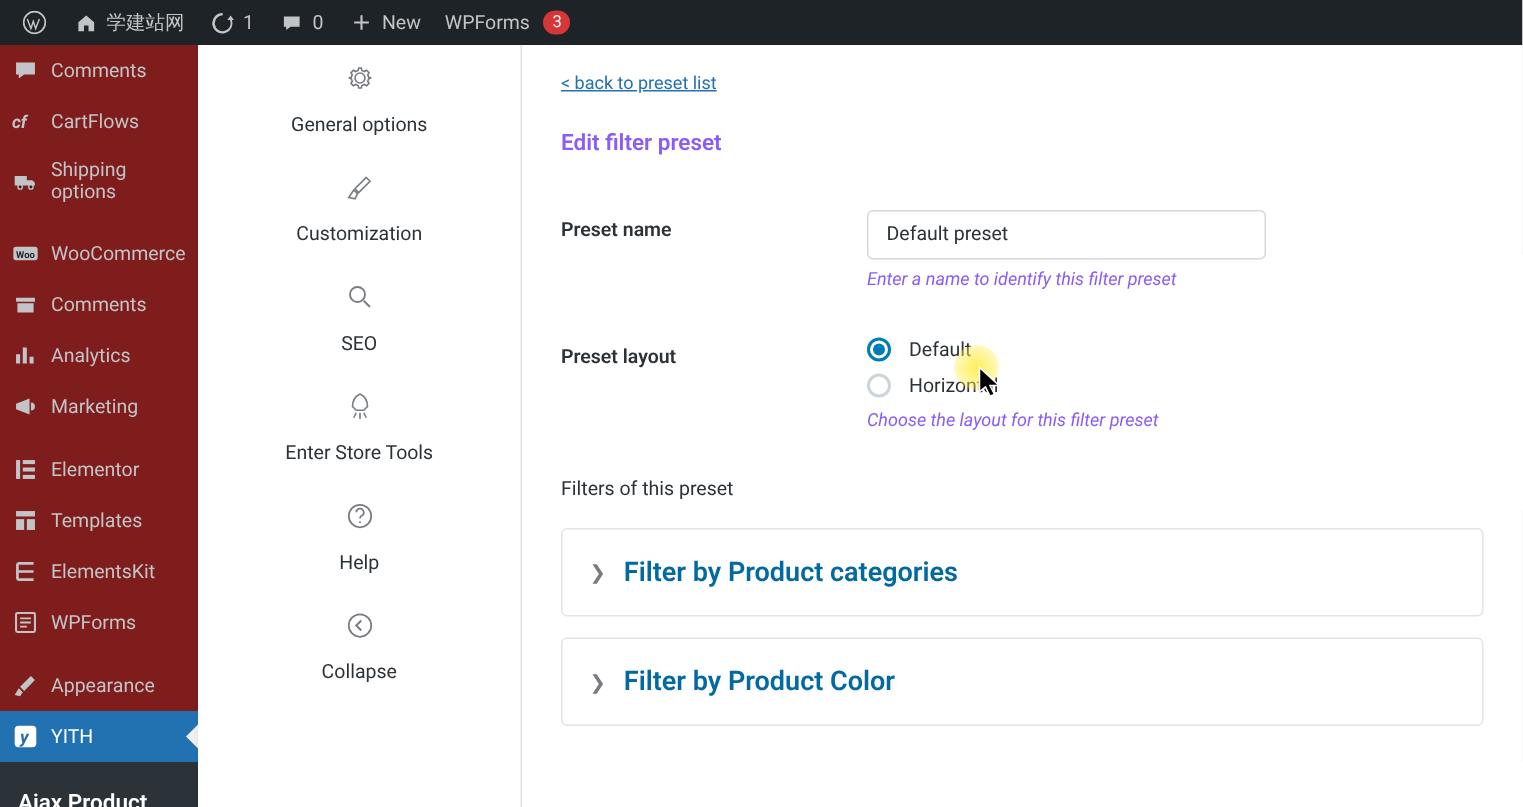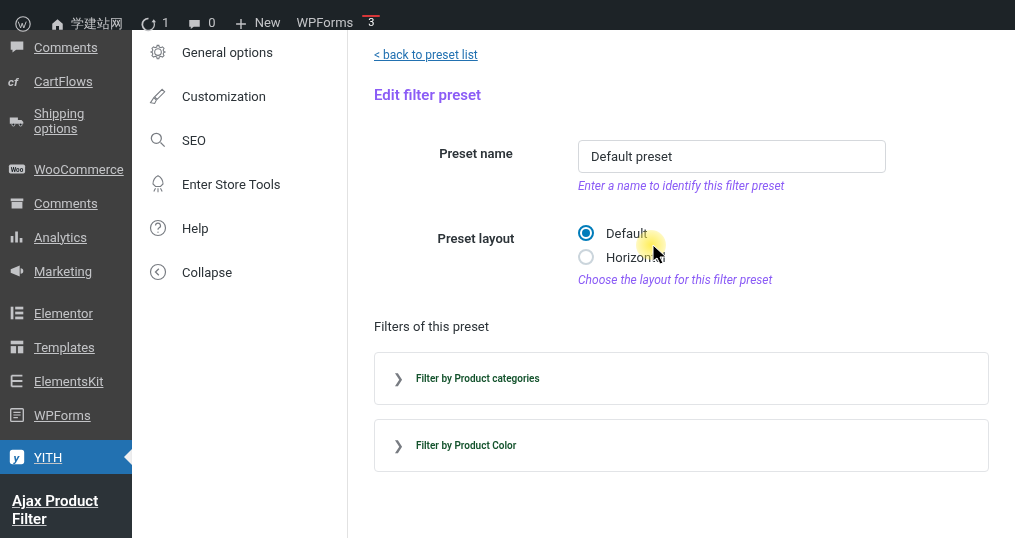--- a/index.html
+++ b/index.html
@@ -1,56 +1,56 @@
 <!DOCTYPE html>
 <html><head>
 <meta charset="utf-8">
 <style>
 * { margin: 0; padding: 0; box-sizing: border-box; font-family: -apple-system, BlinkMacSystemFont, "Segoe UI", Roboto, sans-serif; }
 body { width: 1015px; height: 538px; overflow: hidden; background: #f0f0f1; position: relative; }
 
 
 .topbar { position: absolute; top: 0; left: 0; right: 0; height: 30px; background: #1d2327; color: #c3c4c7; display: flex; align-items: center; padding: 0 6px; font-size: 13px; z-index: 100; }
-.topbar-item { display: flex; padding: 15px 8px; height: 30px; cursor: pointer; gap: 5px; }
+.topbar-item { display: flex; align-items: center; padding: 15px 8px; height: 30px; cursor: pointer; gap: 5px; }
 .topbar-badge { background: #d63638; color: #fff; border-radius: 9px; font-size: 11px; padding: 1px 6px; margin-left: 4px; line-height: 14px; }
 
 
-.sidebar { position: absolute; top: 30px; left: 0; width: 132px; bottom: 0; background: #404040; color: #c3c4c7; font-size: 13px; overflow: hidden; text-decoration: underline; }
+.sidebar { position: absolute; top: 30px; left: 0; width: 132px; bottom: 0; background: #7f1d1d; color: #c3c4c7; font-size: 13px; overflow: hidden; }
 .side-item { display: flex; align-items: center; padding: 8px 8px; cursor: pointer; gap: 8px; position: relative; }
 .side-item.current { background: #2271b1; color: #fff; }
 .side-item.current::after { content: ''; position: absolute; right: 0; top: 50%; transform: translateY(-50%); border: 8px solid transparent; border-right-color: #f0f0f1; }
 .side-sub { padding: 18px 8px 6px 12px; font-size: 15px; color: #c3c4c7; background: #2c3338; cursor: pointer; }
 .side-sub.active { color: #fff; font-weight: 600; }
 .side-sep { height: 8px; }
 .side-ico { width: 18px; height: 18px; display: inline-flex; align-items: center; justify-content: center; font-size: 15px; fill: currentColor; flex-shrink: 0; }
 
 
 .settings-panel { position: absolute; top: 30px; left: 132px; width: 216px; bottom: 0; background: #fff; border-right: 1px solid #e2e2e2; box-shadow: 0 1px 3px rgba(0,0,0,0.06); }
-.sp-item { display: flex; align-items: center; padding: 12px 16px; gap: 14px; cursor: pointer; color: #2c3338; font-size: 13px; }
+.sp-item { display: flex; align-items: center; padding: 12px 16px; gap: 14px; cursor: pointer; color: #2c3338; font-size: 13px; flex-direction: column; }
 .sp-ico { width: 20px; height: 20px; color: #787c82; display: inline-flex; align-items: center; justify-content: center; }
 
 
 .main { position: absolute; top: 30px; left: 348px; right: 0; bottom: 0; background: #fff; padding: 14px 26px; overflow-y: auto; }
 .back-link { color: #2271b1; font-size: 12px; text-decoration: underline; cursor: pointer; display: inline-block; margin-bottom: 24px; text-align: center; }
 .page-title { font-size: 15px; font-weight: 600; color: #8b5cf6; margin-bottom: 36px; }
 .form-row { display: flex; margin-bottom: 32px; }
-.form-label { width: 204px; font-size: 13px; font-weight: 600; color: #2c3338; padding-top: 6px; text-align: center; }
+.form-label { width: 204px; font-size: 13px; font-weight: 600; color: #2c3338; padding-top: 6px; }
 .form-control { flex: 1; }
-.text-input { width: 308px; padding: 8px 12px; border: 1px solid #d5d8dc; border-radius: 4px; font-size: 13px; color: #2c3338; }
+.text-input { width: 266px; padding: 8px 12px; border: 1px solid #d5d8dc; border-radius: 4px; font-size: 13px; color: #2c3338; }
 .hint { font-size: 12px; color: #8b5cf6; font-style: italic; margin-top: 6px; }
 .radio-row { display: flex; align-items: center; gap: 12px; margin-bottom: 8px; cursor: pointer; }
 .radio { width: 16px; height: 16px; border: 2px solid #cbd5dc; border-radius: 50%; display: inline-flex; align-items: center; justify-content: center; }
 .radio.checked { border-color: #007cba; }
 .radio.checked::after { content: ''; width: 8px; height: 8px; background: #007cba; border-radius: 50%; }
 .radio-label { font-size: 13px; color: #2c3338; }
 
 .section-title { font-size: 13px; font-weight: 400; color: #2c3338; margin: 30px 0 18px; }
 .filter-card { border: 1px solid #e2e4e7; border-radius: 4px; padding: 18px 18px; display: flex; align-items: center; gap: 12px; margin-bottom: 14px; cursor: pointer; }
 .filter-card .chev { color: #787c82; font-size: 13px; }
-.filter-card .ftitle { font-size: 10px; font-weight: 600; color: #14532d; }
+.filter-card .ftitle { font-size: 18px; font-weight: 600; color: #0369a1; }
 
 
 .cursor-spot { position: absolute; width: 30px; height: 30px; border-radius: 50%; background: radial-gradient(circle, rgba(255,235,59,0.85) 0%, rgba(255,235,59,0.4) 60%, rgba(255,235,59,0) 100%); pointer-events: none; z-index: 999; }
 .cursor-arrow { position: absolute; z-index: 1000; pointer-events: none; }
 
 
 svg { display: block; }
 </style>
 </head>
 <body>
@@ -196,20 +196,28 @@
   <div class="side-item">
     <span class="side-ico">
         <svg viewBox="0 0 20 20" width="18" height="18">
           <rect x="3" y="3" width="14" height="14" rx="1" fill="none" stroke="currentColor" stroke-width="1.5"></rect>
           <path d="M6 7h8M6 10h8M6 13h5" stroke="currentColor" stroke-width="1.3"></path>
         </svg>
       </span>
     <span>WPForms</span>
   </div>
   <div class="side-sep"></div>
+  <div class="side-item">
+    <span class="side-ico">
+        <svg viewBox="0 0 20 20" width="18" height="18">
+          <path d="M14 3l3 3-8 8-3-3zM5 12l3 3-2 3-4-1z" fill="currentColor"></path>
+        </svg>
+      </span>
+    <span>Appearance</span>
+  </div>
   <div class="side-item current">
     <span class="side-ico">
         <svg viewBox="0 0 20 20" width="18" height="18">
           <rect x="2" y="2" width="16" height="16" rx="3" fill="#fff"></rect>
           <text x="6" y="15" font-size="13" font-weight="bold" font-style="italic" fill="#2271b1">y</text>
         </svg>
       </span>
     <span>YITH</span>
   </div>
   <div class="side-sub active"><span>Ajax Product Filter</span></div>

